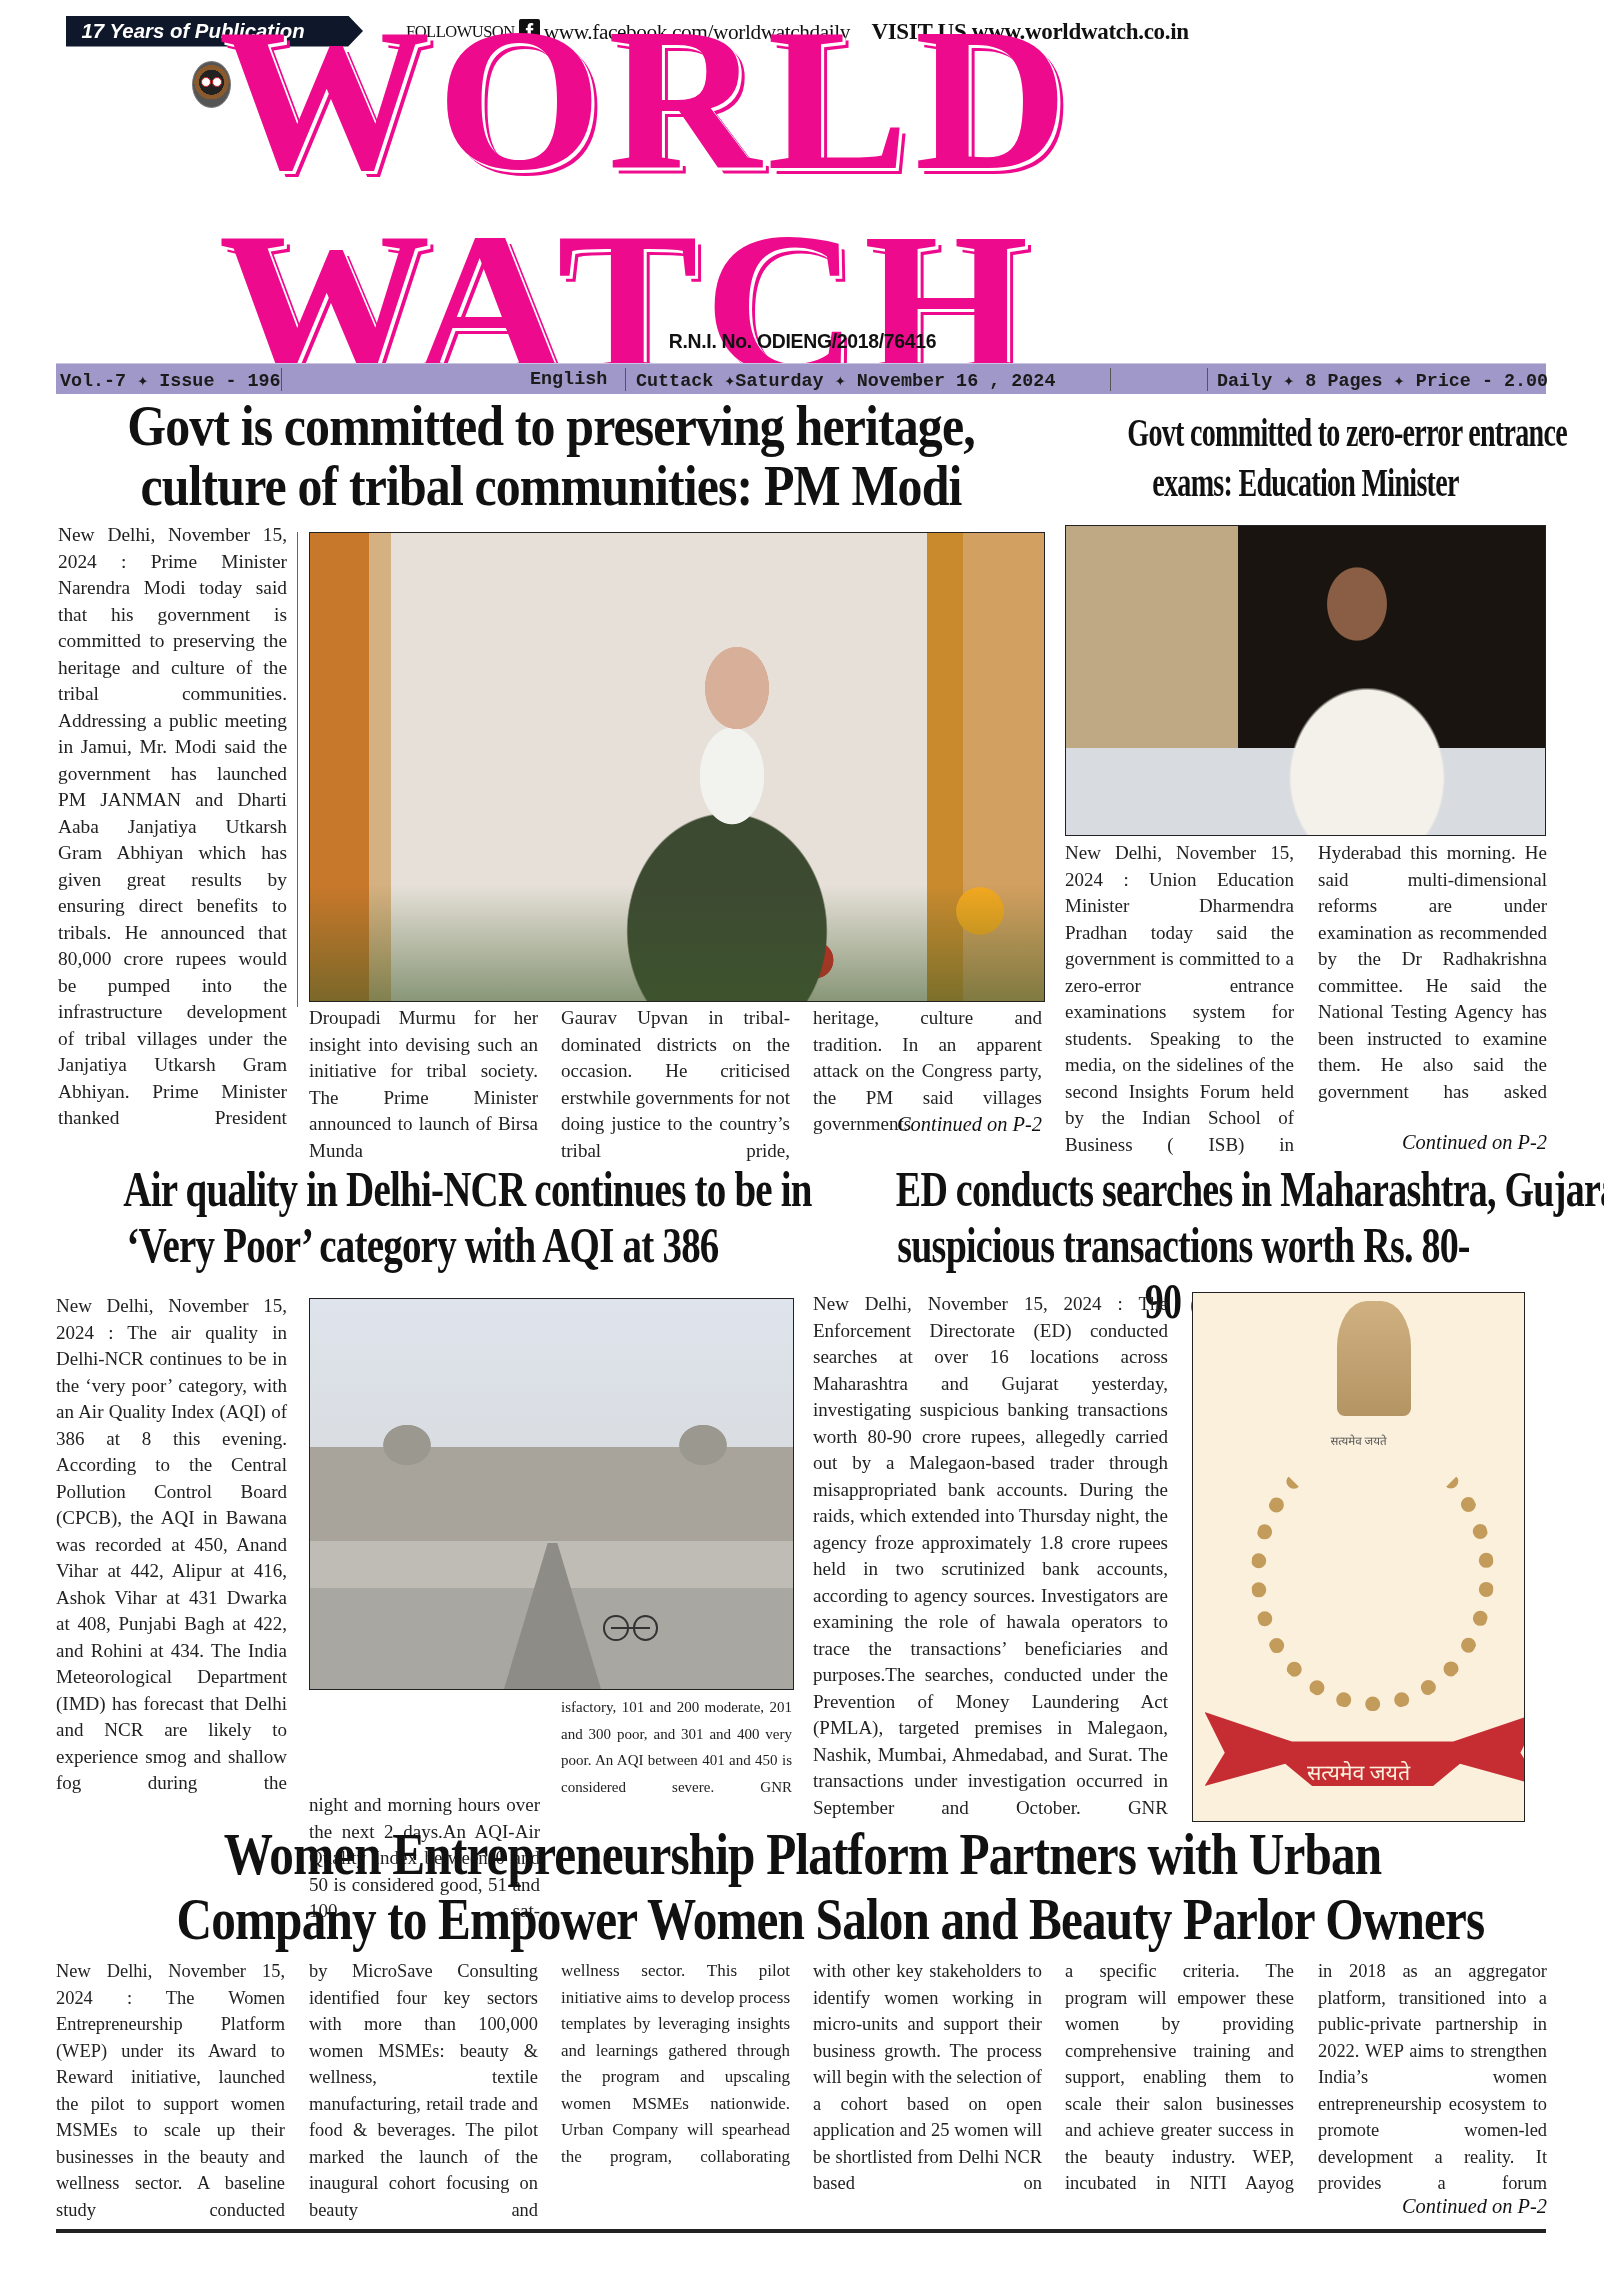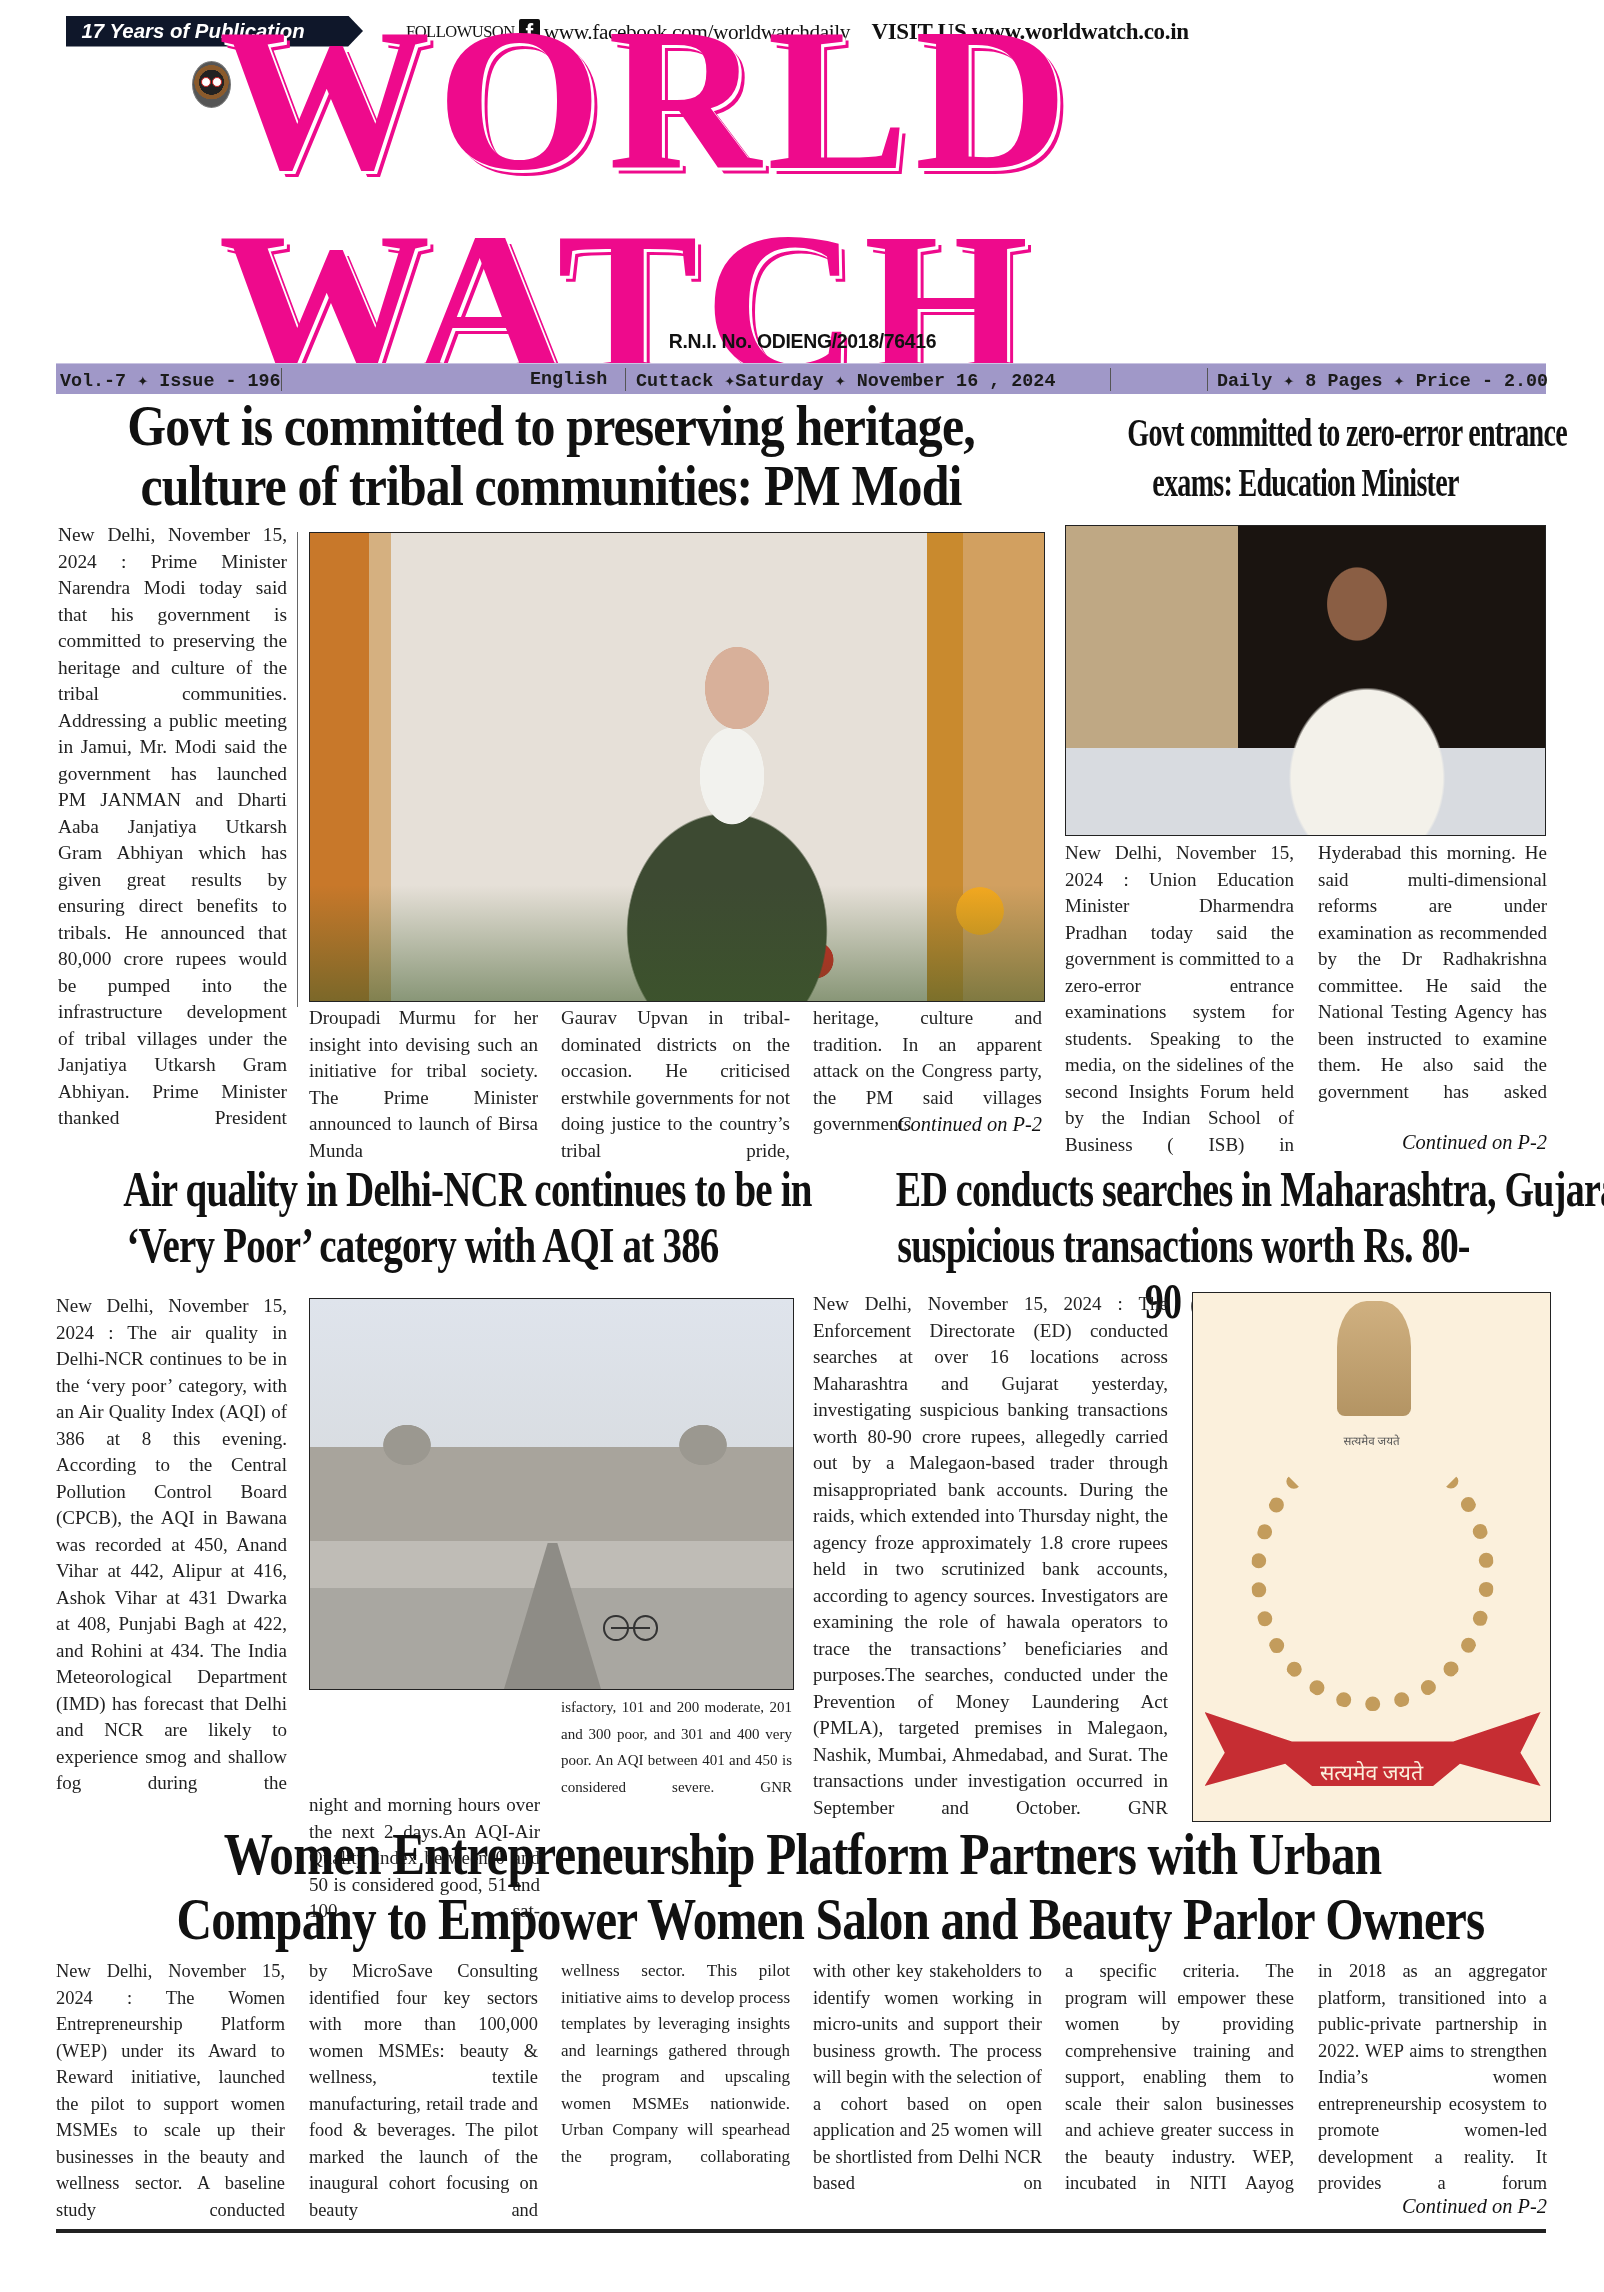--- a/index.html
+++ b/index.html
@@ -118,21 +118,21 @@
     position: absolute; left: 301px; top: 281px; width: 39px; height: 49px;
     border-bottom: 2.9px solid #333;
   }
   .p-fog .cyclist::before, .p-fog .cyclist::after {
     content: ""; position: absolute; bottom: -13.6px; width: 21.3px; height: 21.3px; border-radius: 50%;
     border: 2.9px solid #333;
   }
   .p-fog .cyclist::before { left: -7.8px; } .p-fog .cyclist::after { right: -7.8px; }
   
   .p-ed {
-    left: 1192px; top: 1292px; width: 359px; height: 530px; background: #fbf0dc;
+    left: 1192px; top: 1292px; width: 333px; height: 530px; background: #fbf0dc;
   }
   .ed-lion {
     position: absolute; left: 144px; top: 7.8px; width: 74px; height: 115px;
     background: linear-gradient(180deg, #c8a570, #a7844e); border-radius: 40% 40% 7.8px 7.8px;
     opacity: .85;
   }
   .ed-motto-small {
     position: absolute; left: 0; width: 100%; top: 140px; text-align: center; font-size: 11.6px; color: #555;
   }
   .ed-wreath {

